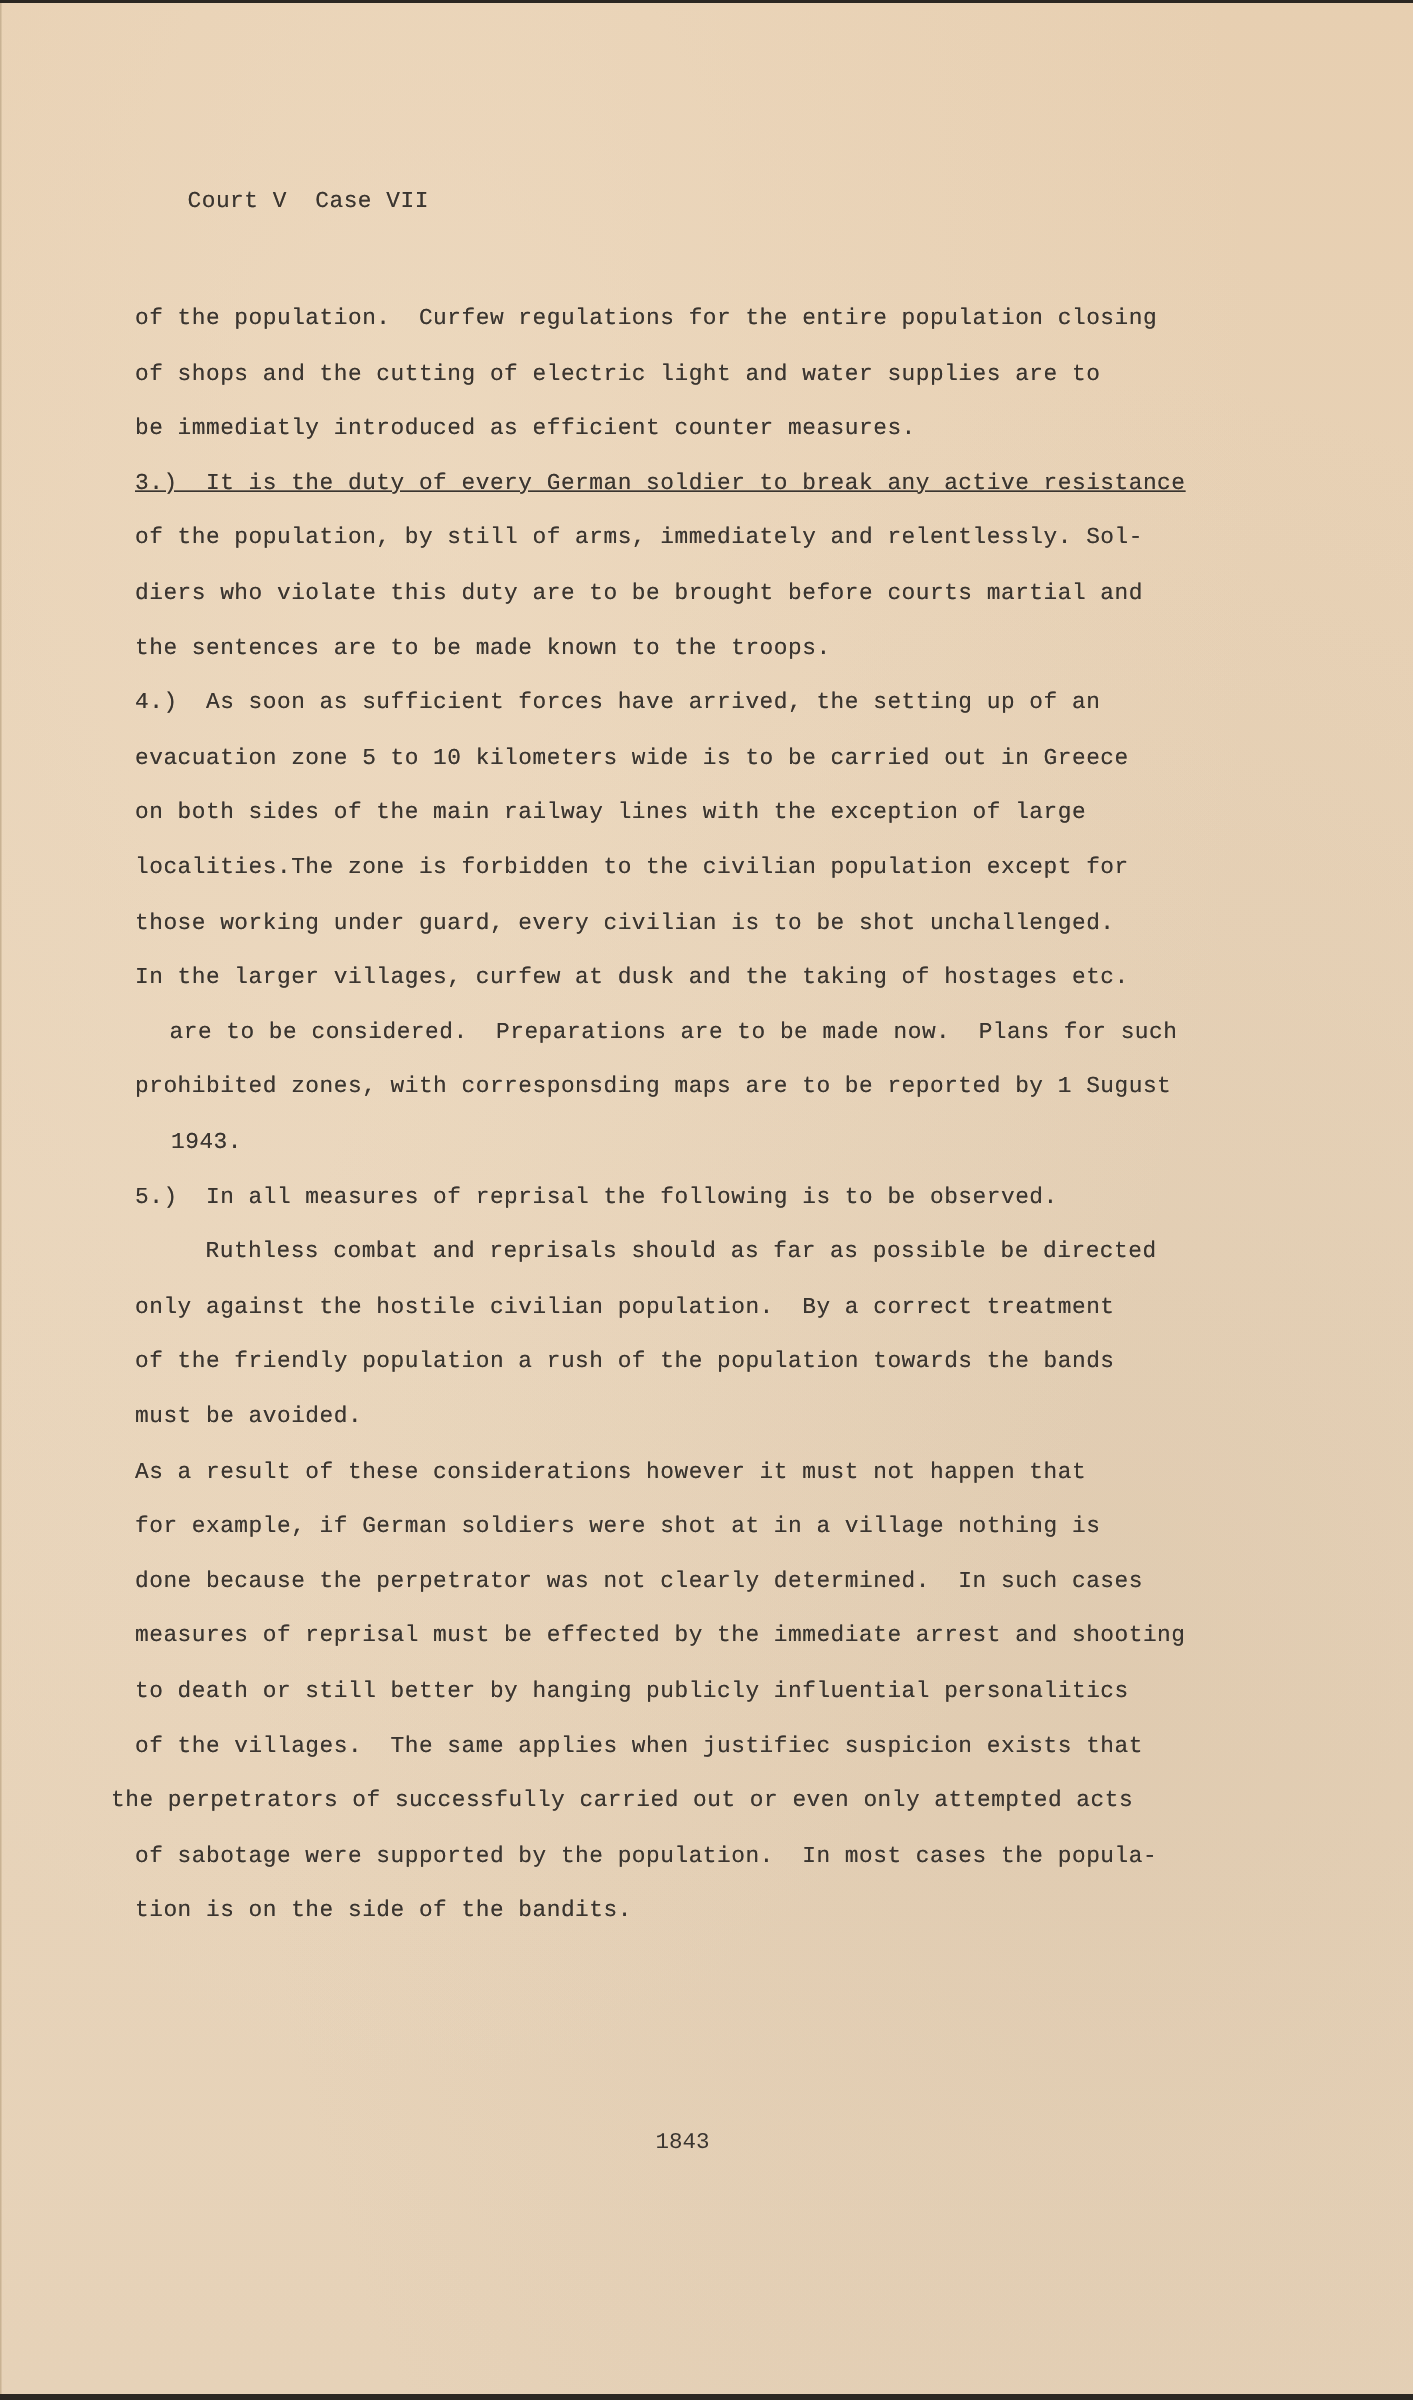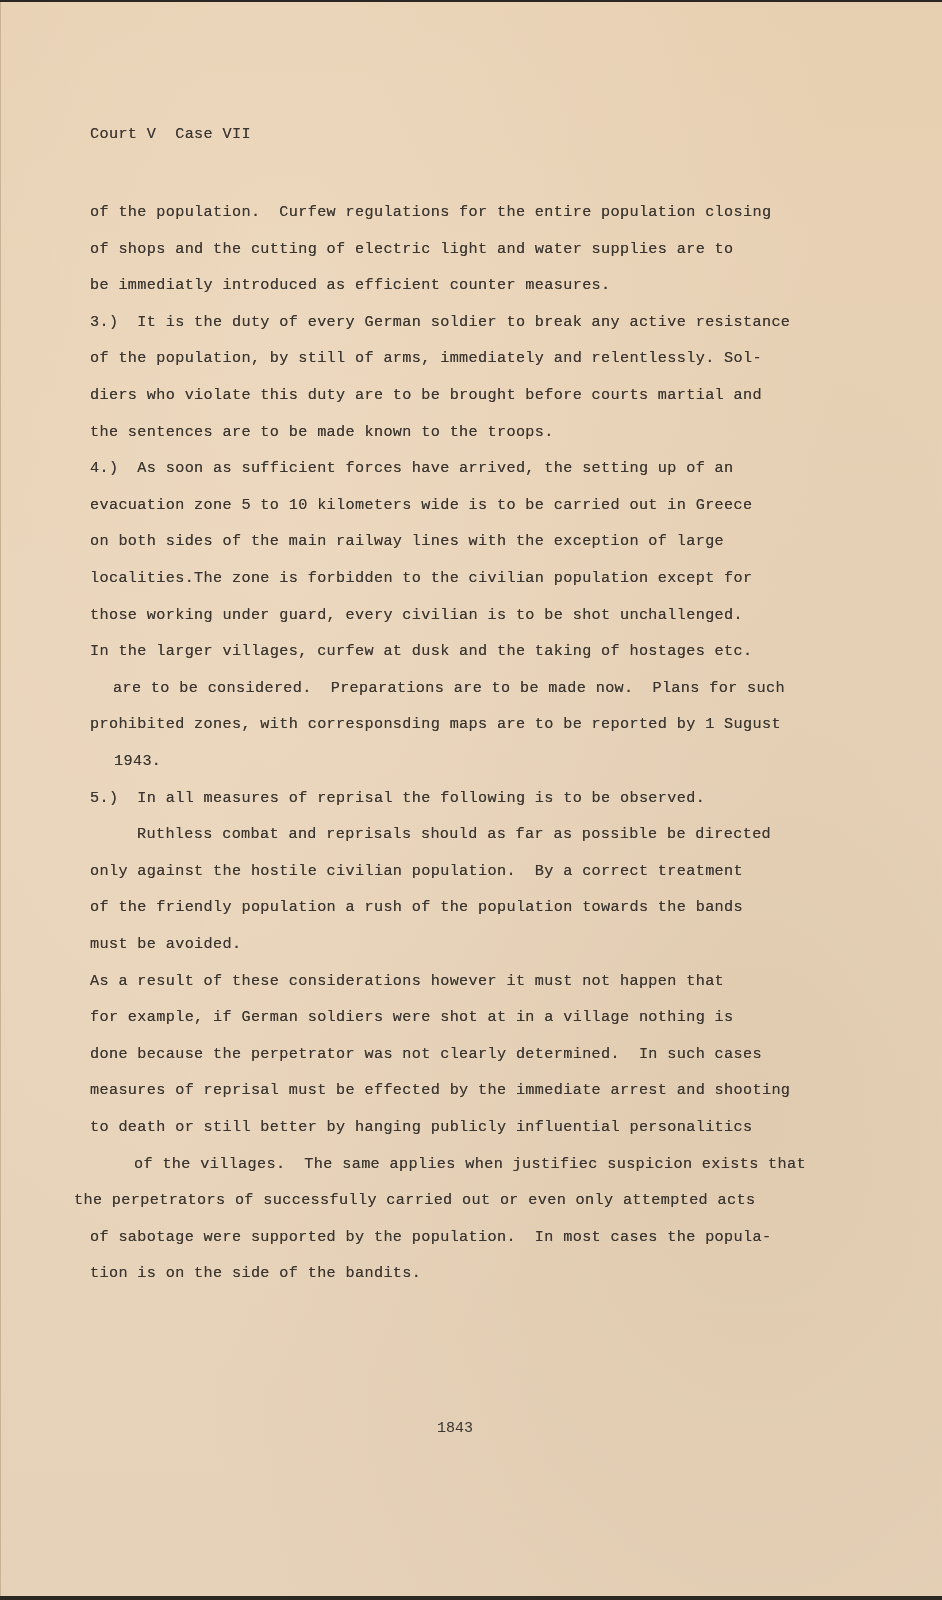--- a/index.html
+++ b/index.html
@@ -48,27 +48,27 @@
       font-size: 15px;
       position: absolute;
       left: 436px;
       top: 1418px;
     }
   </style>
 </head>
 <body>
 
 <div class="page">
-  <div class="text header-line" style="top:123px;">Court V  Case VII</div>
+  <div class="text header-line" style="top:123px;margin-left:35px;">Court V  Case VII</div>
 
   <div id="body-lines">
       <div class="text body-line" style="top: 201px; left: 89px;">of the population.  Curfew regulations for the entire population closing</div>
       <div class="text body-line" style="top: 237.6px; left: 89px;">of shops and the cutting of electric light and water supplies are to</div>
       <div class="text body-line" style="top: 274.2px; left: 89px;">be immediatly introduced as efficient counter measures.</div>
-      <div class="text body-line" style="top: 310.8px; left: 89px;">3.)  It is the duty of every German soldier to break any active resistance</div>
+      <div class="text body-line" style="top: 310.8px; left: 89px; text-decoration: underline;">3.)  It is the duty of every German soldier to break any active resistance</div>
       <div class="text body-line" style="top: 347.4px; left: 89px;">of the population, by still of arms, immediately and relentlessly. Sol-</div>
       <div class="text body-line" style="top: 384px; left: 89px;">diers who violate this duty are to be brought before courts martial and</div>
       <div class="text body-line" style="top: 420.6px; left: 89px;">the sentences are to be made known to the troops.</div>
       <div class="text body-line" style="top: 457.2px; left: 89px;">4.)  As soon as sufficient forces have arrived, the setting up of an</div>
       <div class="text body-line" style="top: 493.8px; left: 89px;">evacuation zone 5 to 10 kilometers wide is to be carried out in Greece</div>
       <div class="text body-line" style="top: 530.4px; left: 89px;">on both sides of the main railway lines with the exception of large</div>
       <div class="text body-line" style="top: 567px; left: 89px;">localities.The zone is forbidden to the civilian population except for</div>
       <div class="text body-line" style="top: 603.6px; left: 89px;">those working under guard, every civilian is to be shot unchallenged.</div>
       <div class="text body-line" style="top: 640.2px; left: 89px;">In the larger villages, curfew at dusk and the taking of hostages etc.</div>
       <div class="text body-line" style="top: 676.8px; left: 89px; margin-left: 23px;">are to be considered.  Preparations are to be made now.  Plans for such</div>
@@ -77,20 +77,20 @@
       <div class="text body-line" style="top: 786.6px; left: 89px;">5.)  In all measures of reprisal the following is to be observed.</div>
       <div class="text body-line" style="top: 823.2px; left: 136px;">Ruthless combat and reprisals should as far as possible be directed</div>
       <div class="text body-line" style="top: 859.8px; left: 89px;">only against the hostile civilian population.  By a correct treatment</div>
       <div class="text body-line" style="top: 896.4px; left: 89px;">of the friendly population a rush of the population towards the bands</div>
       <div class="text body-line" style="top: 933px; left: 89px;">must be avoided.</div>
       <div class="text body-line" style="top: 969.6px; left: 89px;">As a result of these considerations however it must not happen that</div>
       <div class="text body-line" style="top: 1006.2px; left: 89px;">for example, if German soldiers were shot at in a village nothing is</div>
       <div class="text body-line" style="top: 1042.8px; left: 89px;">done because the perpetrator was not clearly determined.  In such cases</div>
       <div class="text body-line" style="top: 1079.4px; left: 89px;">measures of reprisal must be effected by the immediate arrest and shooting</div>
       <div class="text body-line" style="top: 1116px; left: 89px;">to death or still better by hanging publicly influential personalitics</div>
-      <div class="text body-line" style="top: 1152.6px; left: 89px; margin-left: 44px;">of the villages.  The same applies when justifiec suspicion exists that</div>
+      <div class="text body-line" style="top: 1152.6px; left: 89px;">of the villages.  The same applies when justifiec suspicion exists that</div>
       <div class="text body-line" style="top: 1189.2px; left: 73px;">the perpetrators of successfully carried out or even only attempted acts</div>
       <div class="text body-line" style="top: 1225.8px; left: 89px;">of sabotage were supported by the population.  In most cases the popula-</div>
       <div class="text body-line" style="top: 1262.4px; left: 89px;">tion is on the side of the bandits.</div>
     </div>
 
   <div class="page-number">1843</div>
 </div>
 
 </body></html>

